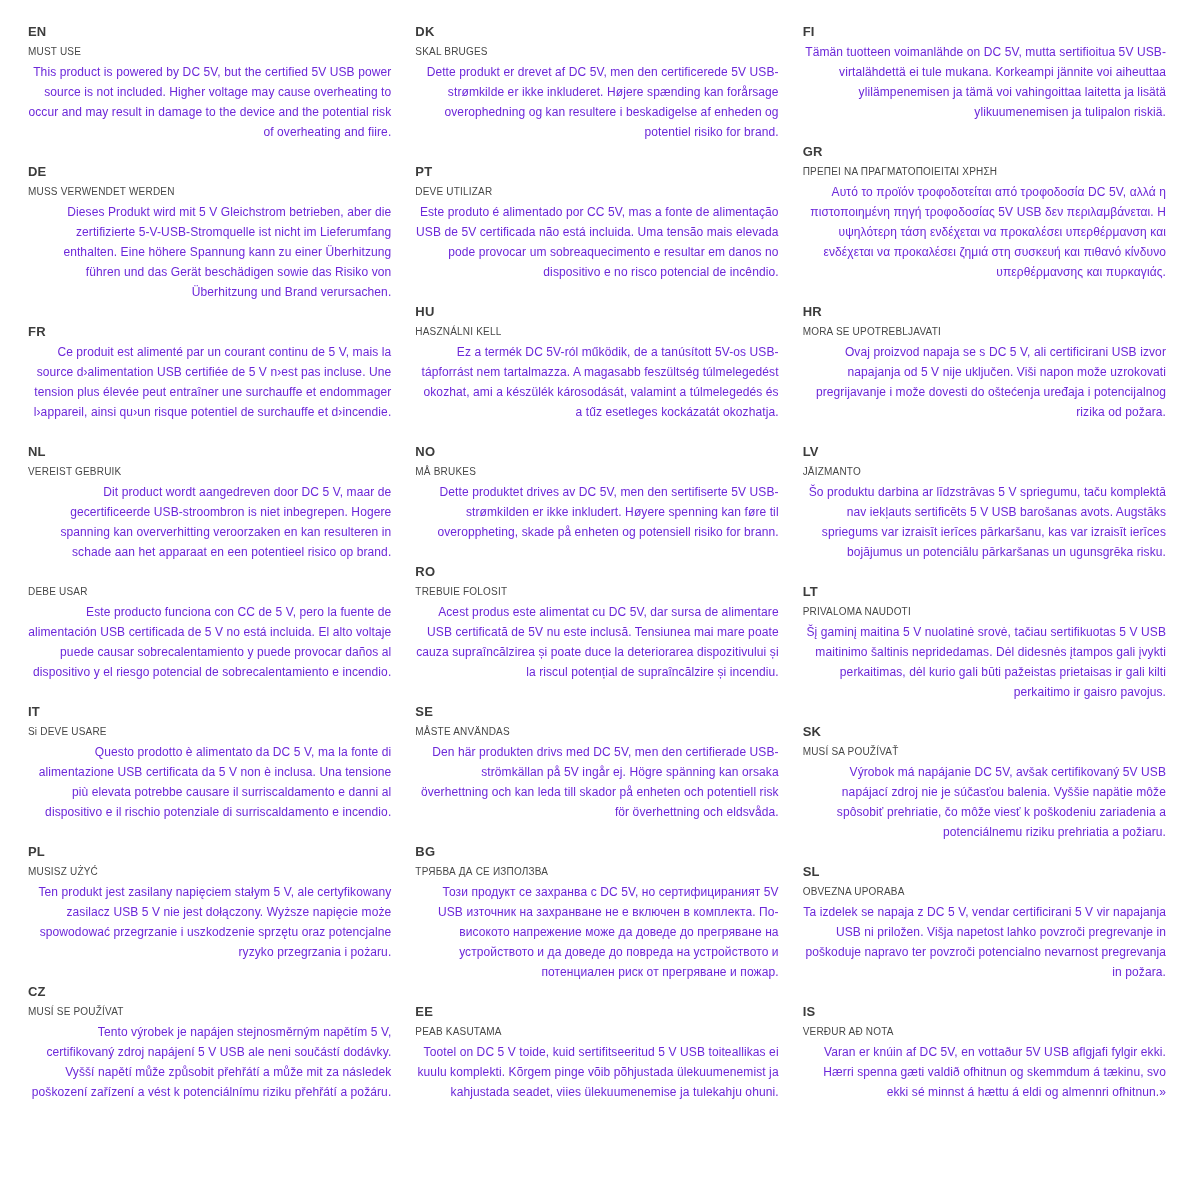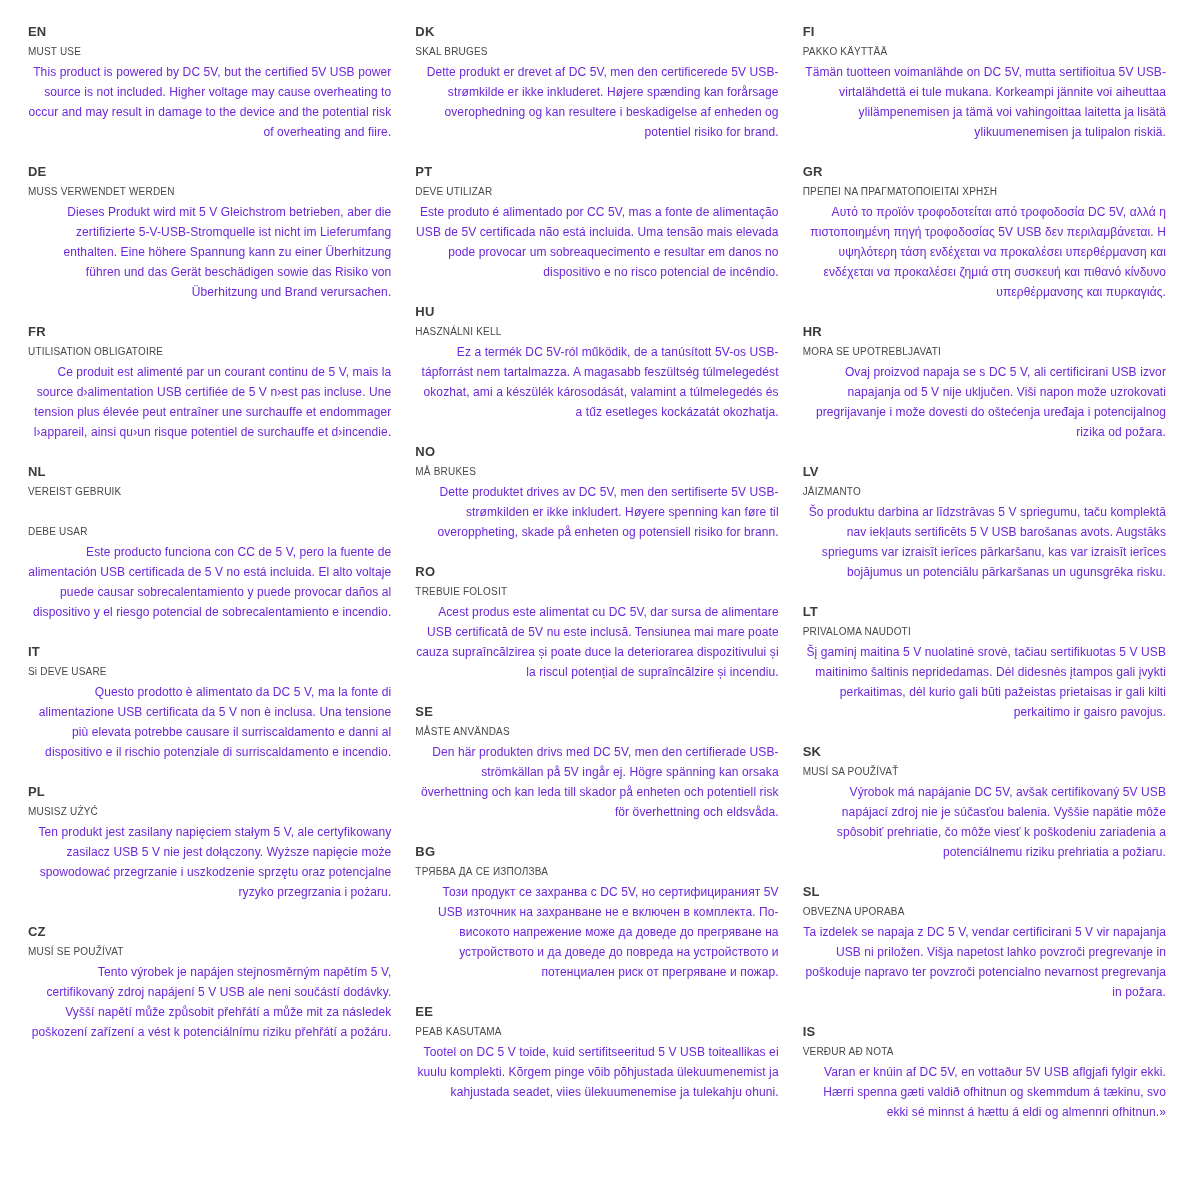--- a/index.html
+++ b/index.html
@@ -69,27 +69,27 @@
   </section>
 
   <section class="lang-section">
     <div class="lang-code">DE</div>
     <div class="lang-title">MUSS VERWENDET WERDEN</div>
     <p class="lang-body">Dieses Produkt wird mit 5 V Gleichstrom betrieben, aber die zertifizierte 5-V-USB-Stromquelle ist nicht im Lieferumfang enthalten. Eine höhere Spannung kann zu einer Überhitzung führen und das Gerät beschädigen sowie das Risiko von Überhitzung und Brand verursachen.</p>
   </section>
 
   <section class="lang-section">
     <div class="lang-code">FR</div>
-    <div class="lang-title">UTILISATION OBLIGATOIRE</div>
     <p class="lang-body">Ce produit est alimenté par un courant continu de 5 V, mais la source d›alimentation USB certifiée de 5 V n›est pas incluse. Une tension plus élevée peut entraîner une surchauffe et endommager l›appareil, ainsi qu›un risque potentiel de surchauffe et d›incendie.</p>
   </section>
 
   <section class="lang-section">
     <div class="lang-code">NL</div>
     <div class="lang-title">VEREIST GEBRUIK</div>
+    <p class="lang-body">Dit product wordt aangedreven door DC 5 V, maar de gecertificeerde USB-stroombron is niet inbegrepen. Hogere spanning kan oververhitting veroorzaken en kan resulteren in schade aan het apparaat en een potentieel risico op brand.</p>
   </section>
 
   <section class="lang-section">
     <div class="lang-title">DEBE USAR</div>
     <p class="lang-body">Este producto funciona con CC de 5 V, pero la fuente de alimentación USB certificada de 5 V no está incluida. El alto voltaje puede causar sobrecalentamiento y puede provocar daños al dispositivo y el riesgo potencial de sobrecalentamiento e incendio.</p>
   </section>
 
   <section class="lang-section">
     <div class="lang-code">IT</div>
     <div class="lang-title">Si DEVE USARE</div>
@@ -153,21 +153,20 @@
 
   <section class="lang-section">
     <div class="lang-code">EE</div>
     <div class="lang-title">PEAB KASUTAMA</div>
     <p class="lang-body">Tootel on DC 5 V toide, kuid sertifitseeritud 5 V USB toiteallikas ei kuulu komplekti. Kõrgem pinge võib põhjustada ülekuumenemist ja kahjustada seadet, viies ülekuumenemise ja tulekahju ohuni.</p>
   </section>
 </div>
     <div class="column">
   <section class="lang-section">
     <div class="lang-code">FI</div>
-    <div class="lang-title">PAKKO KÄYTTÄÄ</div>
     <p class="lang-body">Tämän tuotteen voimanlähde on DC 5V, mutta sertifioitua 5V USB-virtalähdettä ei tule mukana. Korkeampi jännite voi aiheuttaa ylilämpenemisen ja tämä voi vahingoittaa laitetta ja lisätä ylikuumenemisen ja tulipalon riskiä.</p>
   </section>
 
   <section class="lang-section">
     <div class="lang-code">GR</div>
     <div class="lang-title">ΠΡΕΠΕΙ ΝΑ ΠΡΑΓΜΑΤΟΠΟΙΕΙΤΑΙ ΧΡΗΣΗ</div>
     <p class="lang-body">Αυτό το προϊόν τροφοδοτείται από τροφοδοσία DC 5V, αλλά η πιστοποιημένη πηγή τροφοδοσίας 5V USB δεν περιλαμβάνεται. Η υψηλότερη τάση ενδέχεται να προκαλέσει υπερθέρμανση και ενδέχεται να προκαλέσει ζημιά στη συσκευή και πιθανό κίνδυνο υπερθέρμανσης και πυρκαγιάς.</p>
   </section>
 
   <section class="lang-section">

